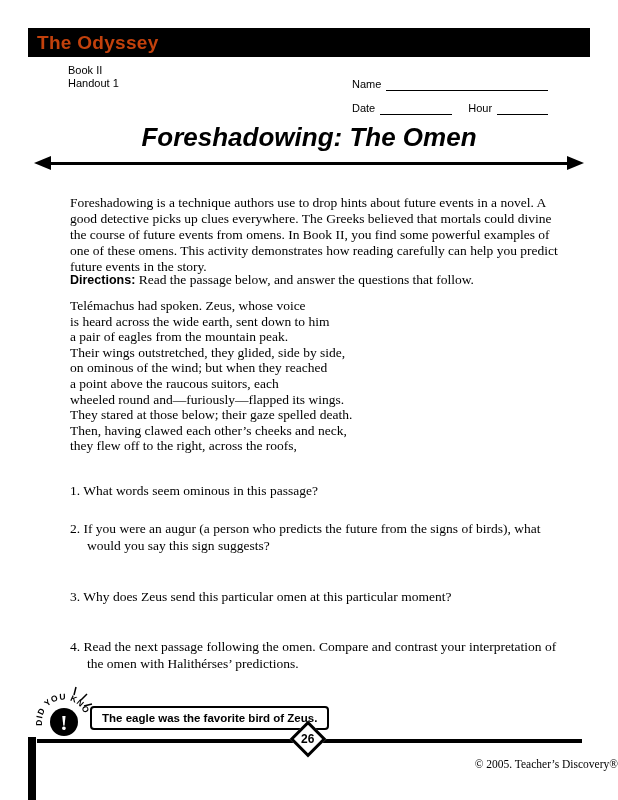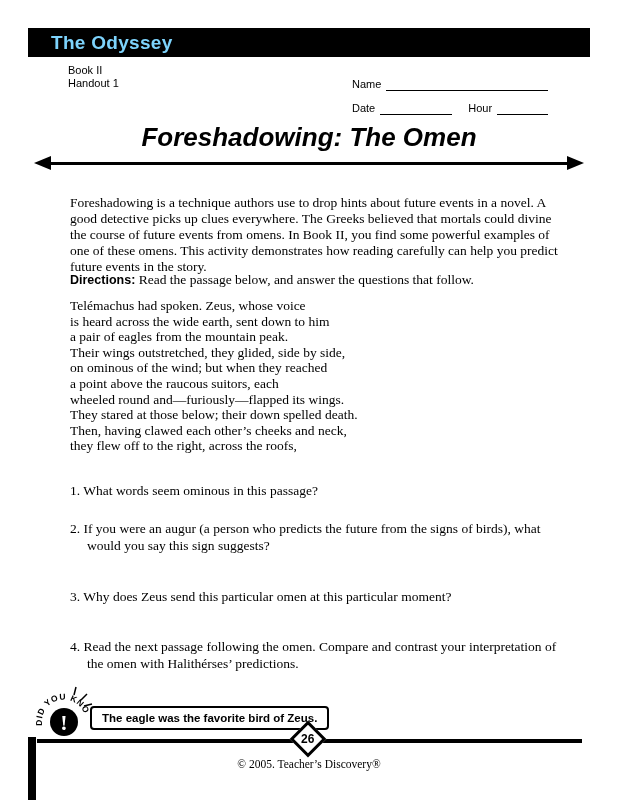--- a/index.html
+++ b/index.html
@@ -9,24 +9,24 @@
     width: 618px; height: 800px;
     margin: 0 auto;
     background: #ffffff;
     color: #000;
     font-family: "Liberation Serif", serif;
     overflow: hidden;
   }
   .banner {
     position: absolute; left: 28px; top: 28px;
     width: 562px; height: 29px;
-    background: #000; color: #7dd3fc;
+    background: #000; color: #c2410c;
     font-family: "Liberation Sans", sans-serif;
     font-weight: bold; font-size: 19px; line-height: 29px;
-    padding-left: 23px; letter-spacing: .3px;
+    padding-left: 9px; letter-spacing: .3px;
   }
   .handout-info {
     position: absolute; left: 68px; top: 64px;
     font-family: "Liberation Sans", sans-serif;
     font-size: 11px; line-height: 13px;
   }
   .fillins {
     position: absolute; left: 352px; top: 78px; width: 196px;
     font-family: "Liberation Sans", sans-serif; font-size: 11px;
   }
@@ -94,21 +94,21 @@
     transform: rotate(45deg);
     display: flex; align-items: center; justify-content: center;
   }
   .page-diamond span {
     transform: rotate(-45deg);
     font-family: "Liberation Sans", sans-serif;
     font-weight: bold; font-size: 12px;
   }
   .copyright {
     position: absolute; left: 0; right: 0; top: 758px;
-    text-align: center; font-size: 11.5px;
+    text-align: right; font-size: 11.5px;
   }
 </style>
 </head>
 <body>
 
 <div class="page">
 
   <div class="banner">
     <span>The Odyssey</span>
   </div>
@@ -147,21 +147,21 @@
   </p>
 
   <div class="poem">
     <div>Telémachus had spoken. Zeus, whose voice</div>
     <div>is heard across the wide earth, sent down to him</div>
     <div>a pair of eagles from the mountain peak.</div>
     <div>Their wings outstretched, they glided, side by side,</div>
     <div>on ominous of the wind; but when they reached</div>
     <div>a point above the raucous suitors, each</div>
     <div>wheeled round and—furiously—flapped its wings.</div>
-    <div>They stared at those below; their down spelled death.</div>
+    <div>They stared at those below; their gaze spelled death.</div>
     <div>Then, having clawed each other’s cheeks and neck,</div>
     <div>they flew off to the right, across the roofs,</div>
   </div>
 
   <div class="questions">
     <div class="question q1">
       <span>1.</span>
       <span>What words seem ominous in this passage?</span>
     </div>
     <div class="question q2">

